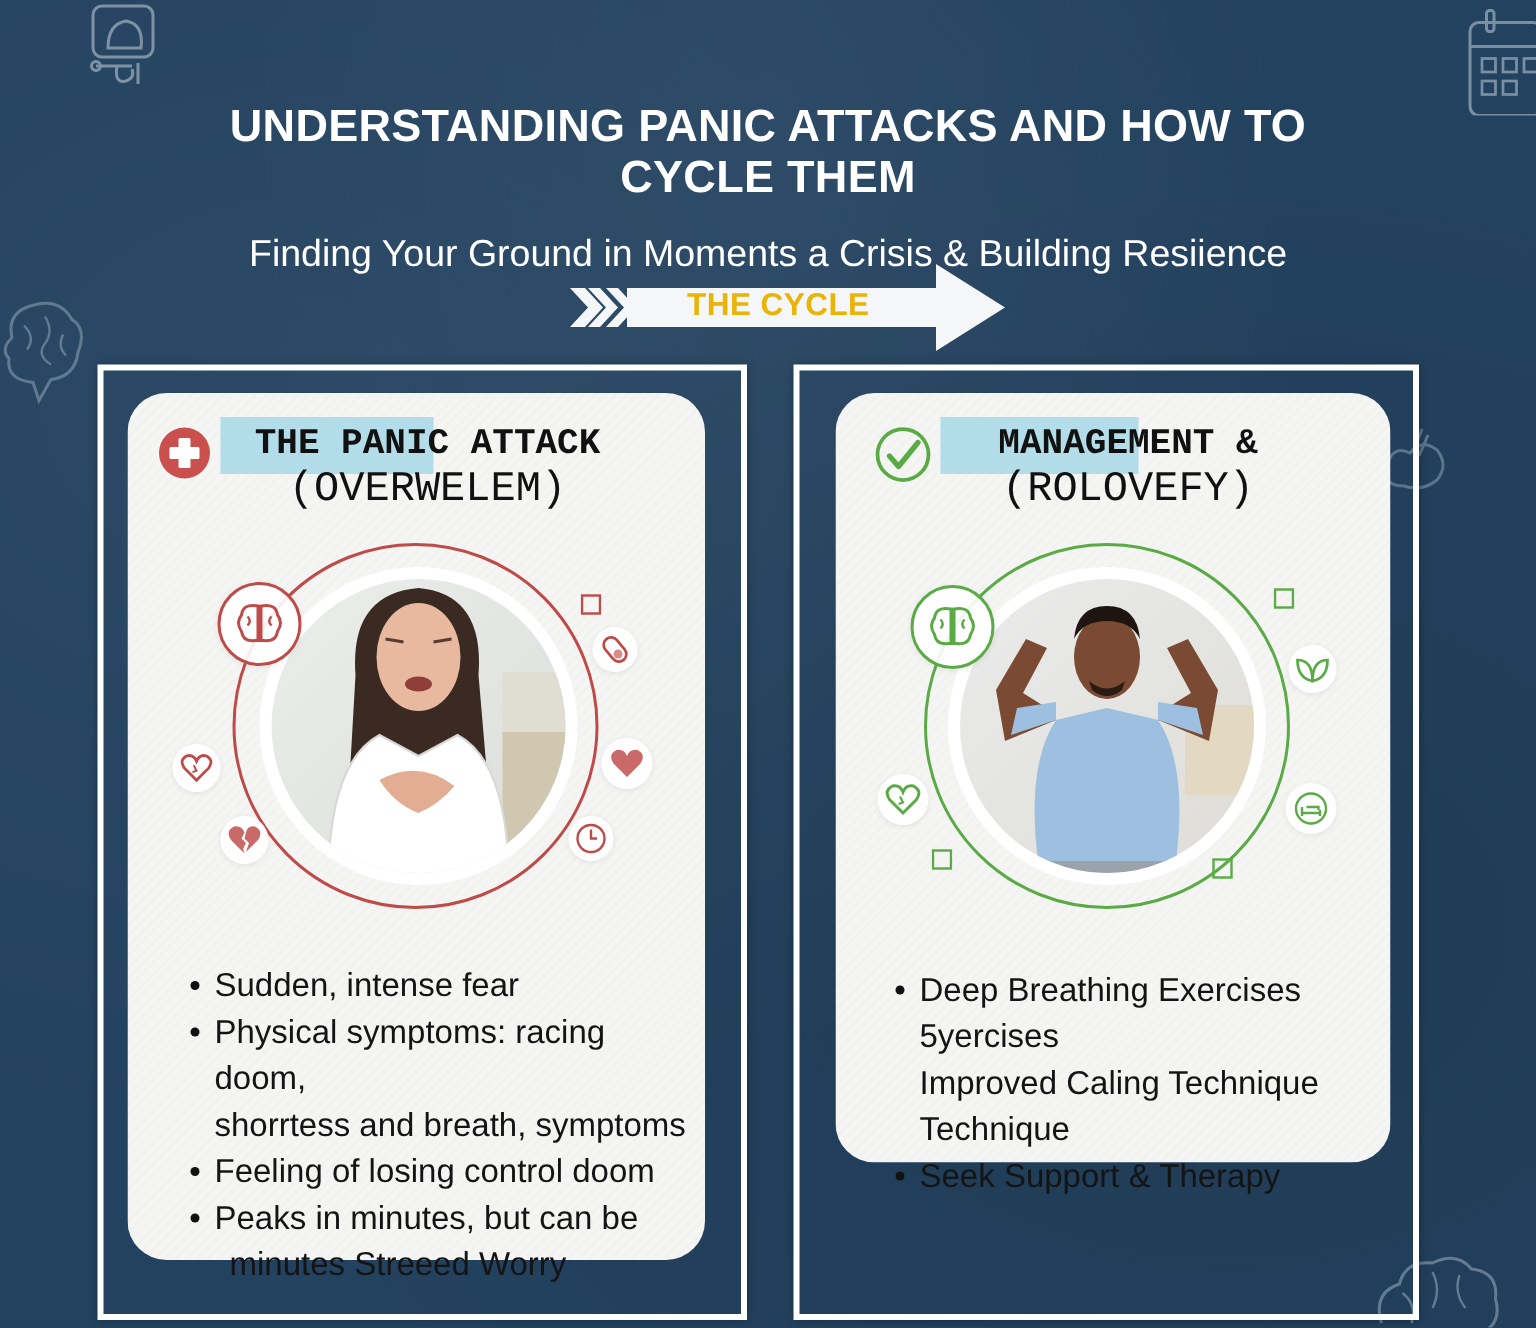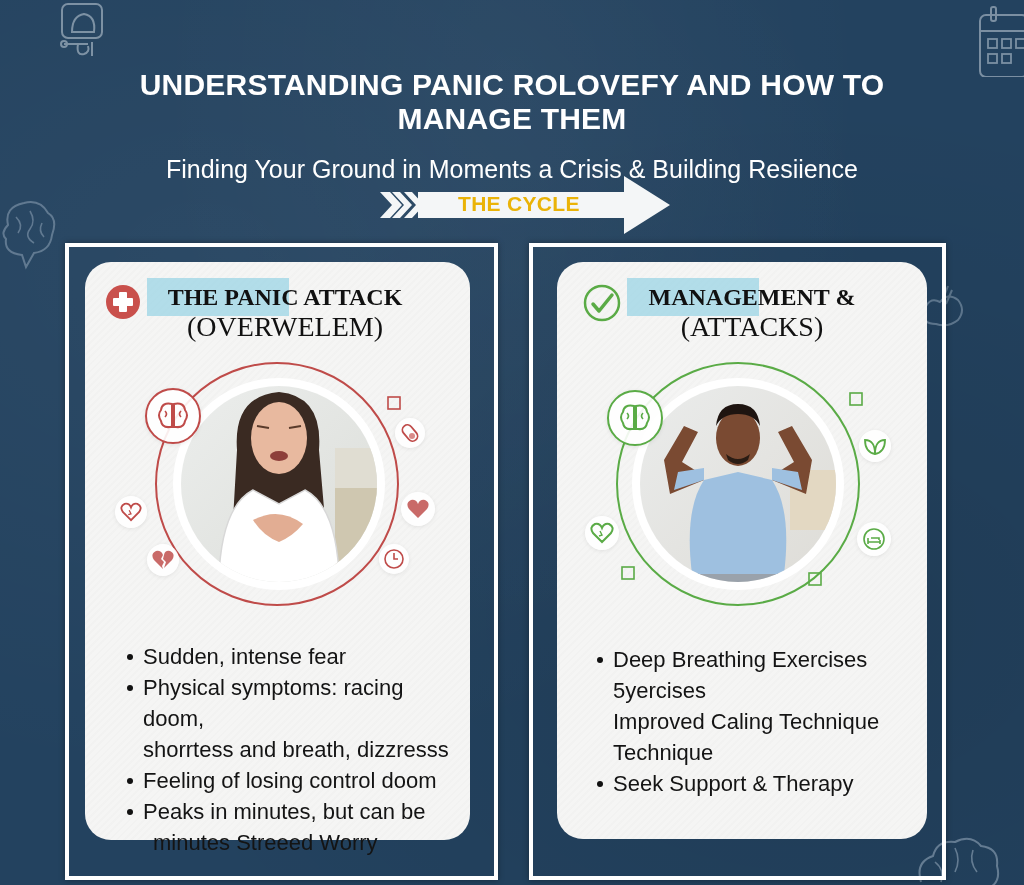--- a/index.html
+++ b/index.html
@@ -35,22 +35,22 @@
     box-shadow: 0 0 6px rgba(0,0,0,0.35);
   }
   .frame.left { left: 65px; top: 243px; width: 433px; height: 637px; }
   .frame.right { left: 529px; top: 243px; width: 417px; height: 637px; }
   .card {
     position: absolute; background: #f5f5f4;
     border-radius: 26px;
     background-image: repeating-linear-gradient(135deg, rgba(0,0,0,0.012) 0 2px, transparent 2px 5px);
   }
   .card.left { left: 85px; top: 262px; width: 385px; height: 578px; }
-  .card.right { left: 557px; top: 262px; width: 370px; height: 577px; }
-  .card-header { position: absolute; text-align: center; font-family: Liberation Serif, serif; }
+  .card.right { left: 557px; top: 262px; width: 370px; height: 513px; }
+  .card-header { position: absolute; text-align: center; font-family: Liberation Mono, monospace; }
   .hl { position: absolute; background: #a6d8e6; opacity: 0.85; }
   .h-line1 { position: relative; font-weight: 700; font-size: 24px; color: #111; line-height: 30px; }
   .h-line2 { position: relative; font-size: 28px; color: #111; line-height: 30px; font-weight: 400; }
   .bullets {
     position: absolute; list-style: none;
     font-family: "Liberation Sans", sans-serif; font-size: 22px; line-height: 31px; color: #141414;
   }
   .bullets li { position: relative; padding-left: 18px; }
   .bullets li.b::before {
     content: ""; position: absolute; left: 2px; top: 13px; width: 6px; height: 6px;
@@ -91,21 +91,21 @@
 <svg class="deco" style="left:918px;top:282px;opacity:0.35" width="50" height="60" viewBox="0 0 50 60">
   <path d="M6 30 Q10 14 22 20 Q30 10 40 18 Q48 28 40 38 Q30 46 18 42 Q4 42 6 30 Z" fill="none" stroke="#c9d8e6" stroke-width="2"></path>
   <path d="M30 4 L24 20 M34 8 L28 22" stroke="#c9d8e6" stroke-width="2"></path>
 </svg>
 <svg class="deco" style="left:915px;top:832px;opacity:0.4" width="90" height="55" viewBox="0 0 90 55">
   <path d="M6 50 Q0 30 18 24 Q22 8 40 10 Q56 2 66 14 Q84 16 82 34 Q86 48 76 55" fill="none" stroke="#c9d8e6" stroke-width="2"></path>
   <path d="M20 30 Q30 38 26 50 M40 16 Q46 28 40 40 M58 18 Q54 30 62 40" fill="none" stroke="#c9d8e6" stroke-width="1.6"></path>
 </svg>
 
 <div class="title-block">
-  <div class="title">UNDERSTANDING PANIC ROLOVEFY AND HOW TO MANAGE THEM</div>
+  <div class="title">UNDERSTANDING PANIC ATTACKS AND HOW TO CYCLE THEM</div>
   <div class="subtitle">Finding Your Ground in Moments a Crisis &amp; Building Resiience</div>
 </div>
 
 <svg class="cycle-arrow" viewBox="0 0 292 58">
   <polygon points="40,16 246,16 246,0 292,29 246,58 246,42 40,42" fill="#f4f6f7"></polygon>
   <polygon points="2,16 12,16 24,29 12,42 2,42 14,29" fill="#f4f6f7"></polygon>
   <polygon points="14,16 22,16 34,29 22,42 14,42 26,29" fill="#f4f6f7"></polygon>
   <polygon points="26,16 34,16 46,29 34,42 26,42 38,29" fill="#f4f6f7"></polygon>
 </svg>
 <div class="cycle-label">THE CYCLE</div>
@@ -185,37 +185,37 @@
   <div class="icon-bubble" style="left:294px;top:282px;width:30px;height:30px;">
     <svg width="22" height="22" viewBox="0 0 22 22">
         <circle cx="11" cy="11" r="9" fill="none" stroke="#bf4b49" stroke-width="1.6"></circle>
         <path d="M11 5 V11 H15" stroke="#bf4b49" stroke-width="1.6" fill="none"></path>
       </svg>
   </div>
 
   <ul class="bullets" style="left:40px;top:379px;width:345px;">
     <li class="b">Sudden, intense fear</li>
     <li class="b">Physical symptoms: racing doom,</li>
-    <li class="cont">shorrtess and breath, dizzresss</li>
+    <li class="cont">shorrtess and breath, symptoms</li>
     <li class="b">Feeling of losing control doom</li>
     <li class="b">Peaks in minutes, but can be</li>
     <li class="cont2">minutes Streeed Worry</li>
   </ul>
 </div>
 
 <div class="frame right"></div>
 <div class="card right">
   <svg style="position:absolute;left:26px;top:22px" width="38" height="38" viewBox="0 0 38 38">
     <circle cx="19" cy="19" r="17" fill="none" stroke="#5aab46" stroke-width="2.5"></circle>
     <path d="M10 20 L16 27 L29 11" fill="none" stroke="#5aab46" stroke-width="3.5" stroke-linecap="round" stroke-linejoin="round"></path>
   </svg>
   <div class="hl" style="left:70px;top:16px;width:132px;height:38px;"></div>
   <div class="card-header" style="left:60px;top:20px;width:270px;">
     <div class="h-line1">MANAGEMENT &amp;</div>
-    <div class="h-line2">(ATTACKS)</div>
+    <div class="h-line2">(ROLOVEFY)</div>
   </div>
 
   <div class="photo-wrap" style="left:57px;top:98px;width:248px;height:248px;">
     <svg width="248" height="248" viewBox="0 0 248 248">
       <circle cx="124" cy="124" r="121" fill="none" stroke="#5aab46" stroke-width="2"></circle>
       <circle cx="124" cy="124" r="106" fill="#ffffff"></circle>
       <defs>
         <clipPath id="cl2">
             <circle cx="124" cy="124" r="98"></circle>
           </clipPath>

